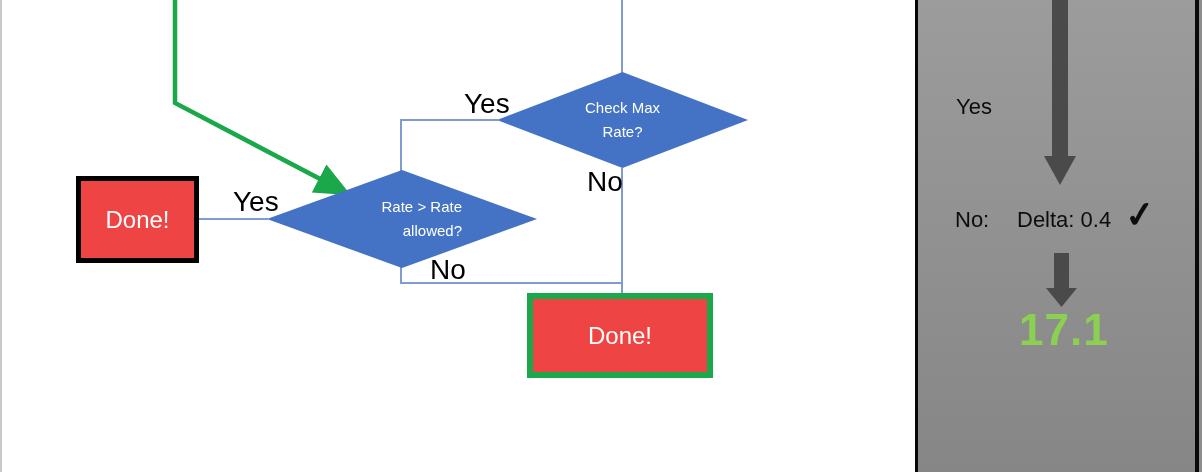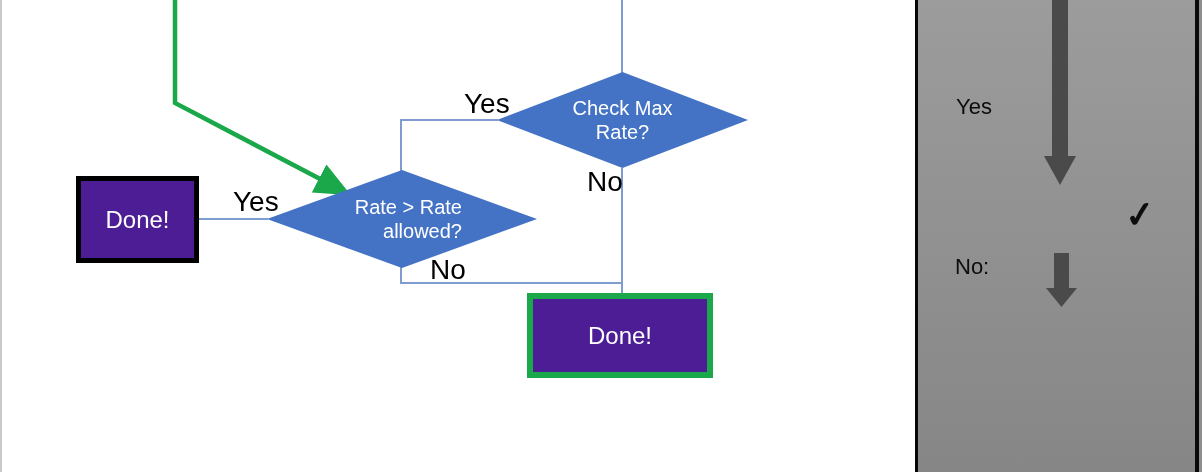--- a/index.html
+++ b/index.html
@@ -10,25 +10,25 @@
   }
   
   .conn{position:absolute;background:#7e9cd0;}
   
   .diamond{
     position:absolute;background:#4472C4;
     clip-path:polygon(50% 0%,100% 50%,50% 100%,0% 50%);
     display:flex;align-items:center;justify-content:center;
   }
   .diamond .dtext{
-    color:#ffffff;font-size:20px;line-height:24px;text-align:center;
+    color:#ffffff;font-size:15px;line-height:24px;text-align:center;
   }
   
   .tbox{
-    position:absolute;background:#4c1d95;
+    position:absolute;background:#ef4444;
     display:flex;align-items:center;justify-content:center;
     color:#ffffff;text-align:center;
   }
   .tbox.error{border:5px solid #000000;font-size:24px;line-height:31px;}
   .tbox.done{border:6px solid #1aa84a;font-size:24px;}
   
   .lbl{position:absolute;color:#000000;font-size:28px;line-height:28px;white-space:nowrap;}
   
   .slide-edge{position:absolute;left:0;top:0;width:2px;height:472px;background:#c9c9c9;}
   
@@ -91,16 +91,18 @@
     <g fill="#4a4a4a">
       <rect x="134" y="0" width="16" height="158"></rect>
       <polygon points="126,156 158,156 142,185"></polygon>
     </g>
     <g fill="#4a4a4a">
       <rect x="136" y="253" width="15" height="37"></rect>
       <polygon points="128,288 159,288 143.5,307"></polygon>
     </g>
   </svg>
   <div class="ptext" style="left:38px;top:94px;">Yes</div>
-  <div class="ptext" style="left:37px;top:207px;margin-top:47px;">No:</div>
+  <div class="ptext" style="left:37px;top:207px;">No:</div>
+  <div class="ptext" style="left:99px;top:207px;">Delta: 0.4</div>
   <div class="pcheck" style="left:207px;top:194px;">✓</div>
+  <div class="presult" style="left:101px;top:305px;">17.1</div>
 </div>
 <div class="panel-sliver"></div>
 
 </body></html>

